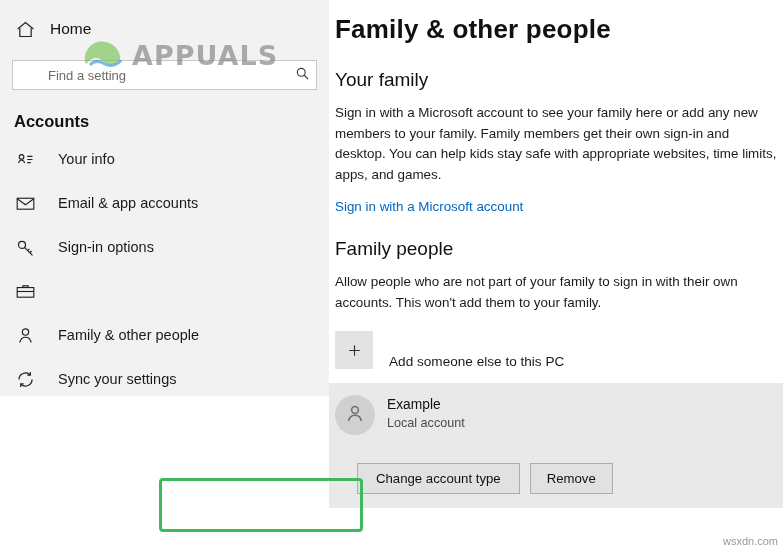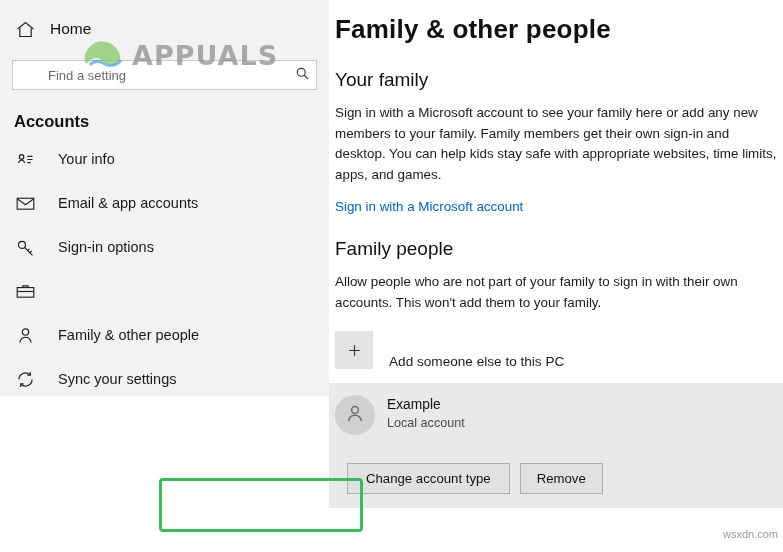--- a/index.html
+++ b/index.html
@@ -169,21 +169,21 @@
     justify-content: center;
     flex: 0 0 40px;
   }
   .acct-name { font-size: 13.8px; color: #111; line-height: 17px; }
   .acct-sub { font-size: 12.6px; color: #4a4a4a; line-height: 17px; }
 
   .btn-row {
     display: flex;
     align-items: center;
     gap: 10px;
-    margin: 28px 0 0 12px;
+    margin: 28px 0 0 22px;
   }
   .win-btn {
     background: #e1e1e1;
     border: 1px solid #adadad;
     font-family: "Liberation Sans", sans-serif;
     font-size: 13.2px;
     color: #111;
     padding: 7px 18px;
     cursor: pointer;
   }
@@ -217,21 +217,21 @@
   #wm-appuals .wm-text {
     font-family: "DejaVu Sans", sans-serif;
     font-size: 27px;
     font-weight: bold;
     color: #8c8c8c;
     letter-spacing: 1px;
   }
   #wm-corner {
     position: absolute;
     right: 5px;
-    bottom: 12px;
+    bottom: 5px;
     font-size: 11px;
     color: #9a9a9a;
     pointer-events: none;
   }
 </style>
 </head>
 <body>
 
 <div id="sidebar">
 

